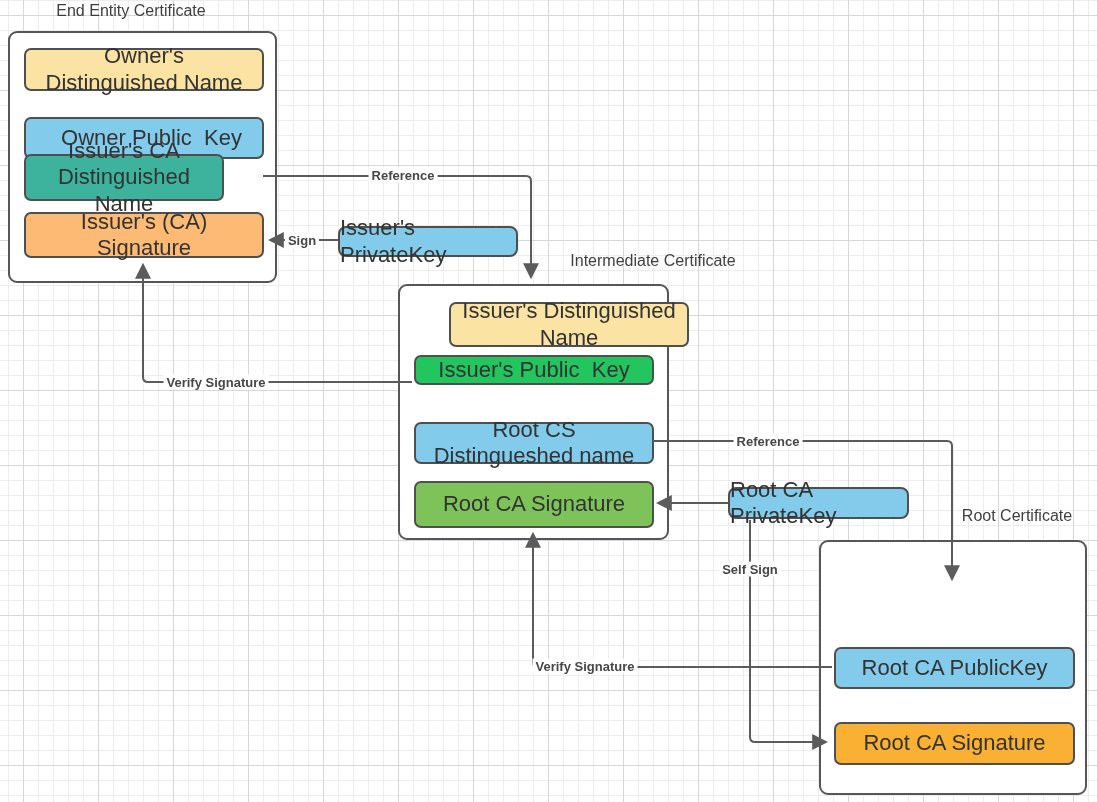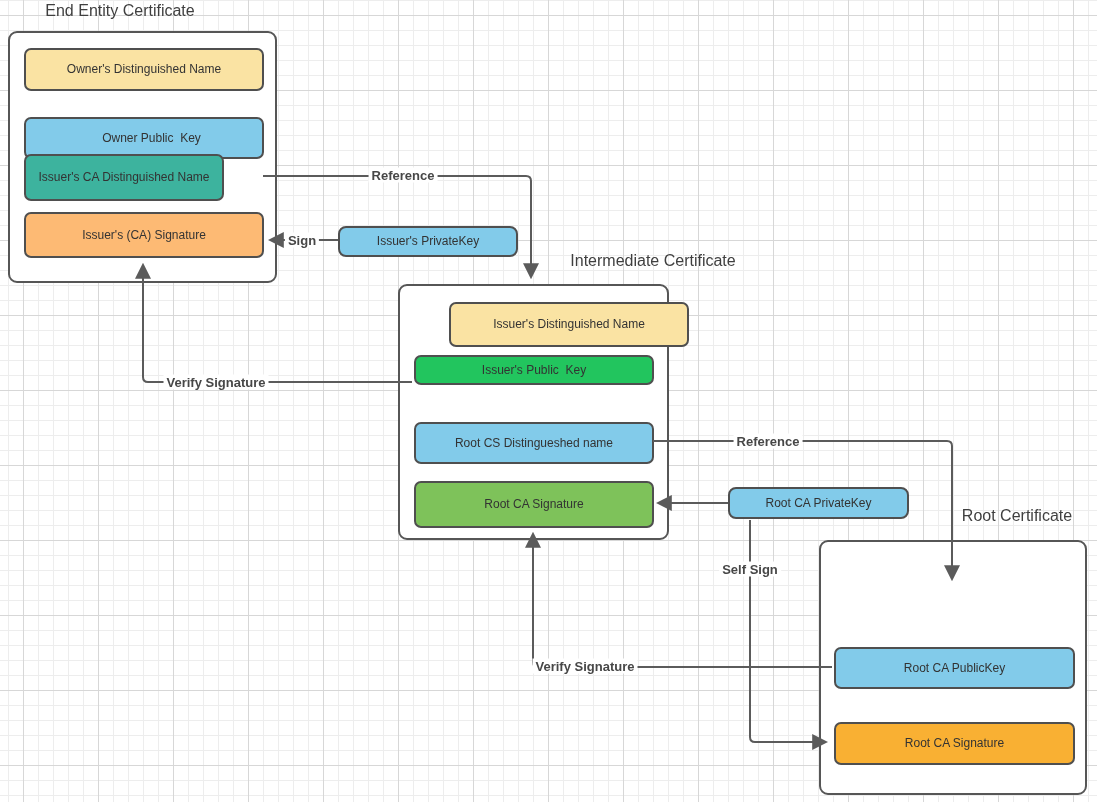--- a/index.html
+++ b/index.html
@@ -38,21 +38,21 @@
   .node {
     position:absolute;
     border:2px solid #4f4f4f;
     border-radius:7px;
     display:flex;
     align-items:center;
     justify-content:center;
     text-align:center;
   }
   .node-label {
-    font-size:12px;
+    font-size:22px;
     color:#333333;
     line-height:1.2;
     white-space:pre-wrap;
     max-width:218px;
   }
 
   .key-node {
     position:absolute;
     border:2px solid #4f4f4f;
     border-radius:8px;
@@ -76,21 +76,21 @@
     font-weight:bold;
     color:#474747;
     white-space:nowrap;
   }
 </style>
 </head>
 <body>
 
 <div class="canvas">
 
-  <div class="cert-title" style="left:120px; top:11px;text-align:right;">End Entity Certificate</div>
+  <div class="cert-title" style="left:131px; top:11px;text-align:right;">End Entity Certificate</div>
 
   <div class="cert-title" style="left:653px; top:261px;">Intermediate Certificate</div>
 
   <div class="cert-title" style="left:1017px; top:516px;">Root Certificate</div>
 
   <div class="cert-container" style="left:8px; top:31px; width:269px; height:252px;">
     <div class="node" style="left: 14px; top: 15px; width: 240px; height: 43px; background-color: rgb(250, 227, 163);">
       <span class="node-label">Owner's Distinguished Name</span>
     </div>
     <div class="node" style="left: 14px; top: 84px; width: 240px; height: 42px; background-color: rgb(130, 203, 234); padding-left: 15px;">

